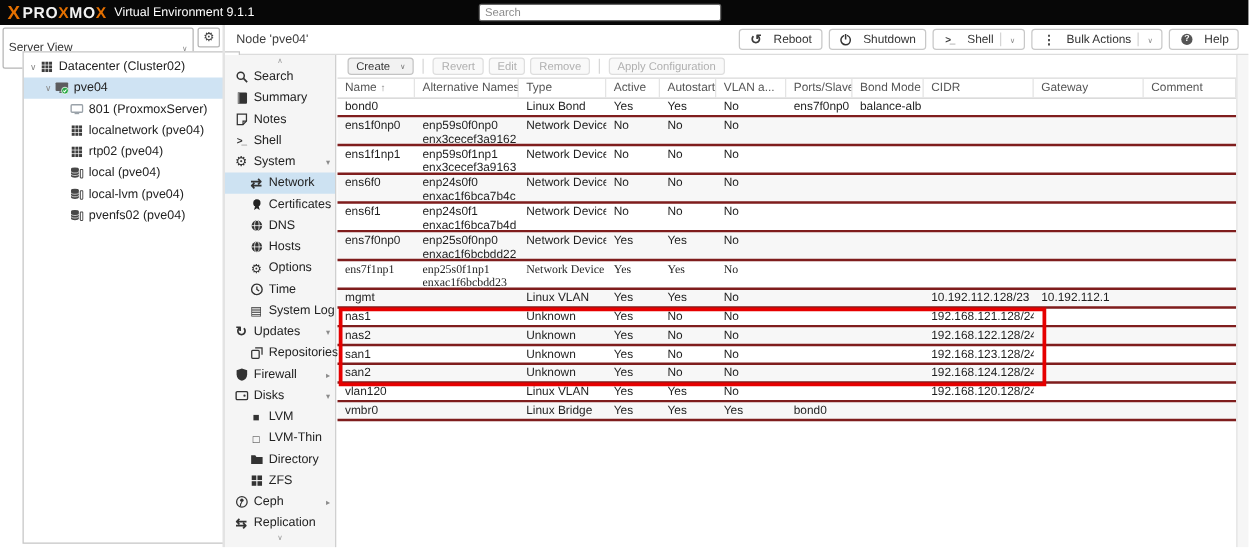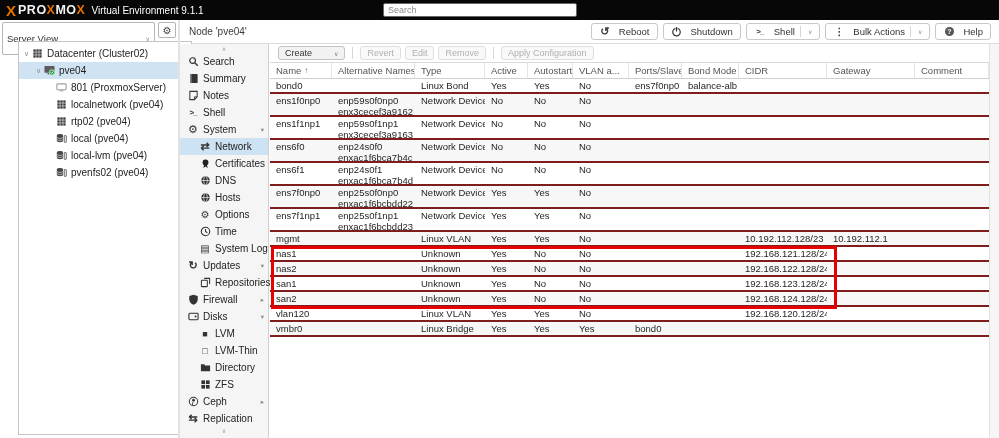--- a/index.html
+++ b/index.html
@@ -50,21 +50,21 @@
   .mitem { height:17px; display:flex; align-items:center; font-size:10px; color:#222; padding-left:7px; cursor:pointer; white-space:nowrap; }
   .mitem.lvl1 { padding-left:19px; }
   .mitem.sel { background:#cde2f2; }
   .mitem .ic { margin-right:4px; color:#333; }
   .mexp { margin-left:auto; margin-right:4px; font-size:6.5px; color:#8b8b8b; }
 
   
   #content { position:absolute; left:270px; top:44px; width:729px; height:394px; background:#fff; }
   #scrolltrack { position:absolute; right:0; top:0; width:10px; height:394px; background:#f6f6f6; border-left:1px solid #e2e2e2; }
   #toolbar { height:18px; display:flex; align-items:center; gap:4px; padding-left:8px; }
-  .tbtn { height:14px; border:1px solid #c3c3c3; border-radius:3px; background:#f2f2f2; font-size:9px; color:#333; display:flex; align-items:center; padding:0 6px; gap:20px; cursor:pointer; font-family:"Liberation Sans",sans-serif; }
+  .tbtn { height:14px; border:1px solid #c3c3c3; border-radius:3px; background:#f2f2f2; font-size:9px; color:#333; display:flex; align-items:center; padding:0 6px; gap:6px; cursor:pointer; font-family:"Liberation Sans",sans-serif; }
   .tbtn.disabled { color:#b0b0b0; border-color:#dedede; background:#f9f9f9; cursor:default; }
   .tsep { width:1px; height:12px; background:#d8d8d8; margin:0 3px; }
 
   .grid-cols { display:grid; grid-template-columns:62px 83px 70px 43px 45px 56px 53px 57px 88px 88px 1fr; }
   #thead { height:17px; border-top:1px solid #d9d9d9; border-bottom:1px solid #cfcfcf; background:#fff; width:719px; }
   .th { font-size:9.5px; color:#555; display:flex; align-items:center; padding-left:6px; border-right:1px solid #e4e4e4; overflow:hidden; white-space:nowrap; cursor:pointer; }
   .th .sort { font-size:8px; color:#777; margin-left:3px; }
   #rows { width:719px; }
   .row { border-bottom:2px solid #7f1d1d; width:719px; cursor:pointer; }
   .row.stripe { background:#f7f7f7; }
@@ -577,21 +577,21 @@
           <div class="cell">Network Device</div>
           <div class="cell">Yes</div>
           <div class="cell">Yes</div>
           <div class="cell">No</div>
           <div class="cell"></div>
           <div class="cell"></div>
           <div class="cell"></div>
           <div class="cell"></div>
           <div class="cell"></div>
         </div>
-        <div class="row grid-cols" style="height: 23px;">
+        <div class="row grid-cols" style="height: 23px; font-family: Liberation Serif, serif;">
           <div class="cell">ens7f1np1</div>
           <div class="cell">
             <div>enp25s0f1np1</div>
             <div>enxac1f6bcbdd23</div>
           </div>
           <div class="cell">Network Device</div>
           <div class="cell">Yes</div>
           <div class="cell">Yes</div>
           <div class="cell">No</div>
           <div class="cell"></div>

